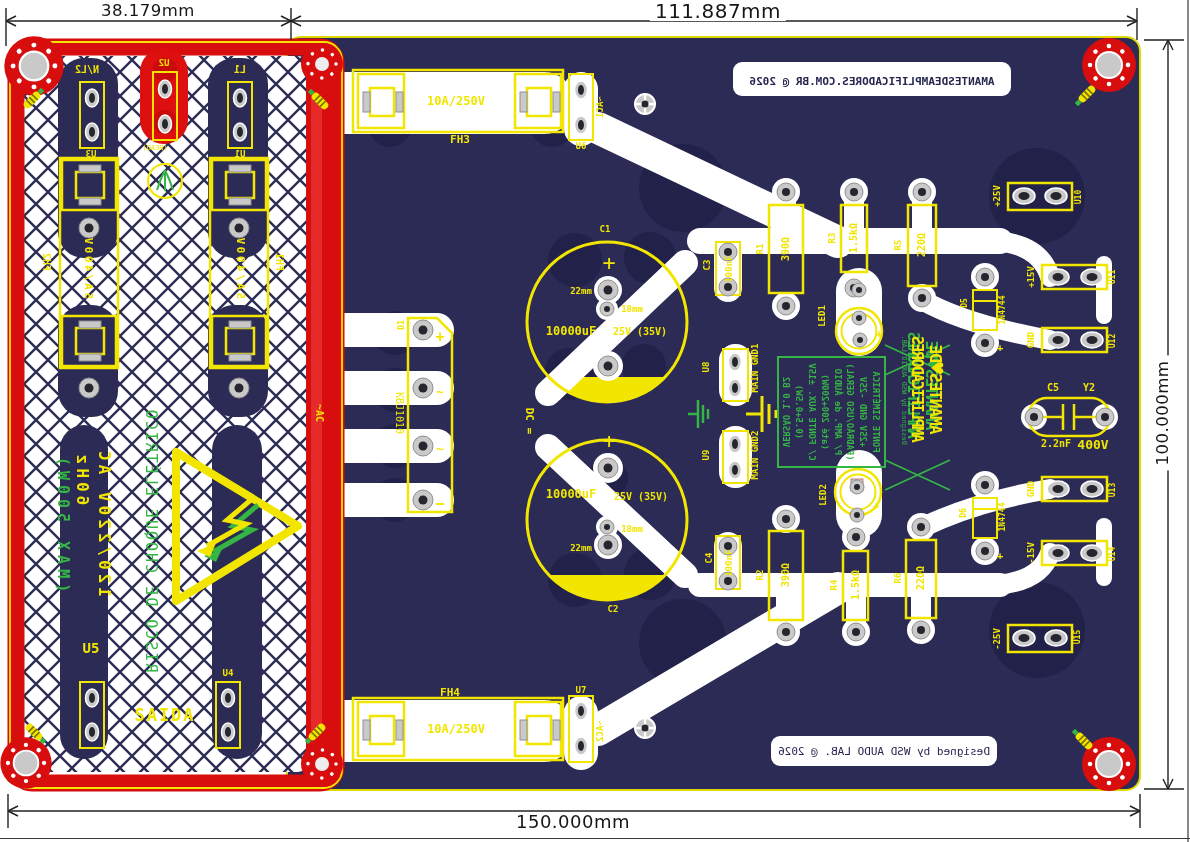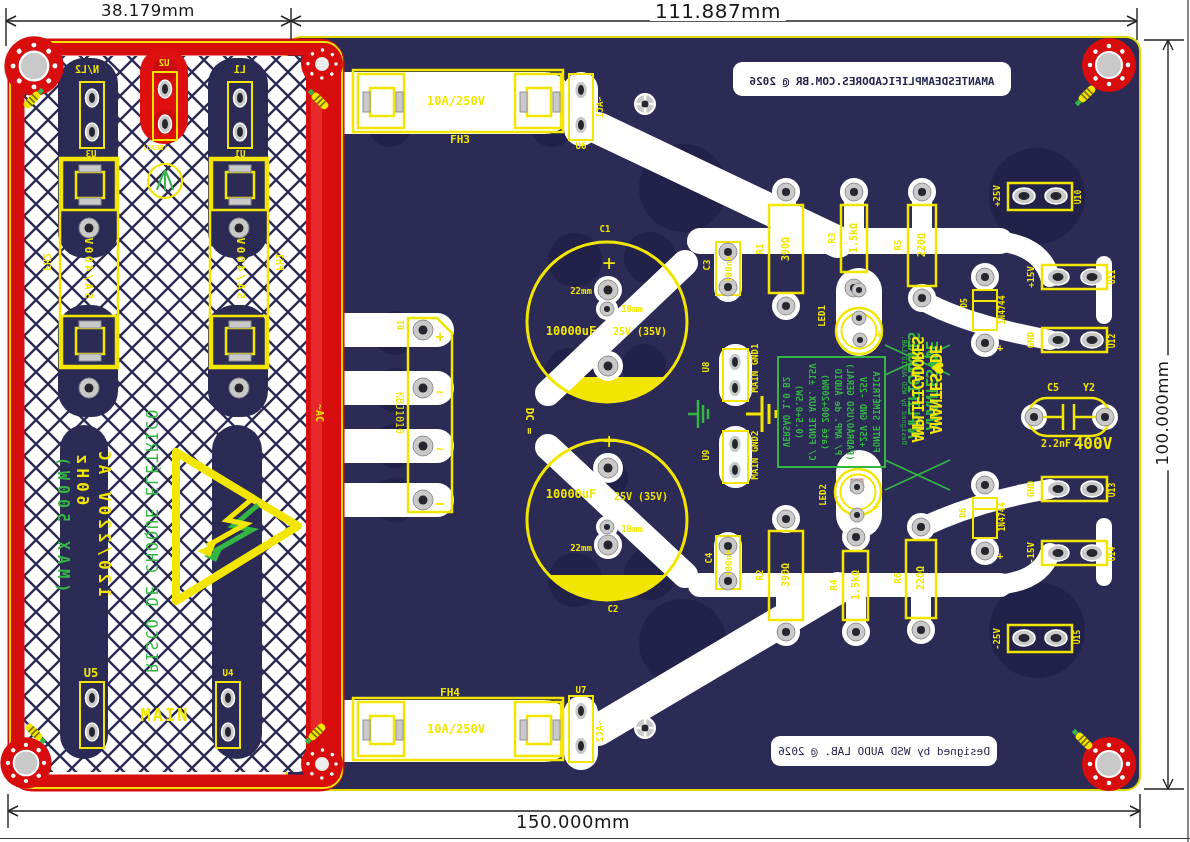--- a/index.html
+++ b/index.html
@@ -497,21 +497,21 @@
 
 <div class="t v b" style="left:997px;top:196px;font-size:9px">+25V</div>
 <div class="t v b" style="left:1079px;top:197px;font-size:8px">U10</div>
 <div class="t v b" style="left:1031px;top:277px;font-size:9px">+15V</div>
 <div class="t v b" style="left:1113px;top:277px;font-size:8px">U11</div>
 <div class="t v b" style="left:1031px;top:340px;font-size:9px">GND</div>
 <div class="t v b" style="left:1113px;top:341px;font-size:8px">U12</div>
 <div class="t b" style="left:1053px;top:388px;font-size:10px">C5</div>
 <div class="t b" style="left:1089px;top:388px;font-size:10px">Y2</div>
 <div class="t b" style="left:1056px;top:444px;font-size:10px">2.2nF</div>
-<div class="t b" style="left:1093px;top:444px;font-size:16px">400V</div>
+<div class="t b" style="left:1093px;top:444px;font-size:13px">400V</div>
 <div class="t v b" style="left:1031px;top:489px;font-size:9px">GND</div>
 <div class="t v b" style="left:1113px;top:490px;font-size:8px">U13</div>
 <div class="t v b" style="left:1031px;top:553px;font-size:9px">-15V</div>
 <div class="t v b" style="left:1113px;top:554px;font-size:8px">U14</div>
 <div class="t v b" style="left:997px;top:639px;font-size:9px">-25V</div>
 <div class="t v b" style="left:1078px;top:637px;font-size:8px">U15</div>
 
 <div class="t hm b" style="left:87px;top:70px;font-size:10px">N/L2</div>
 <div class="t hm b" style="left:91px;top:154px;font-size:9px">U3</div>
 <div class="t hm b" style="left:164px;top:63px;font-size:9px">U2</div>
@@ -520,23 +520,23 @@
 <div class="t hm b" style="left:240px;top:154px;font-size:9px">U1</div>
 <div class="t vm b" style="left:46px;top:262px;font-size:10px">FH2</div>
 <div class="t vm b" style="left:88px;top:267px;font-size:11px;letter-spacing:2.5px">5A/400V</div>
 <div class="t vm b" style="left:279px;top:262px;font-size:10px">FH1</div>
 <div class="t vm b" style="left:240px;top:267px;font-size:11px;letter-spacing:2.5px">5A/400V</div>
 <div class="t vm grn" style="left:150px;top:540px;font-size:15px;letter-spacing:2px">RISCO DE CHOQUE ELÉTRICO</div>
 <div class="t vm b" style="left:104px;top:522px;font-size:16px;letter-spacing:4px">120/220V AC</div>
 <div class="t vm b" style="left:82px;top:478px;font-size:16px;letter-spacing:4px">60Hz</div>
 <div class="t vm grn b" style="left:62px;top:522px;font-size:15px;letter-spacing:5px">(MAX 500W)</div>
 <div class="t vd b" style="left:319px;top:413px;font-size:10px">~AC</div>
-<div class="t b" style="left:91px;top:673px;font-size:12px">U5</div>
+<div class="t b" style="left:91px;top:648px;font-size:14px">U5</div>
 <div class="t b" style="left:228px;top:673px;font-size:9px">U4</div>
-<div class="t b" style="left:165px;top:715px;font-size:17px;letter-spacing:2px">MAIN</div>
+<div class="t b" style="left:165px;top:715px;font-size:17px;letter-spacing:2px">SAIDA</div>
 
 <div class="spec">
   <div>FONTE SIMÉTRICA</div>
   <div>+25V GND -25V</div>
   <div>(PADRÃO/USO GERAL)</div>
   <div>P/ AMP. de ÁUDIO</div>
   <div>(até 200+200W)</div>
   <div>C/ FONTE AUX. ±15V</div>
   <div>(0.5+0.5W)</div>
   <div>VERSÃO 1.0 B2</div>

